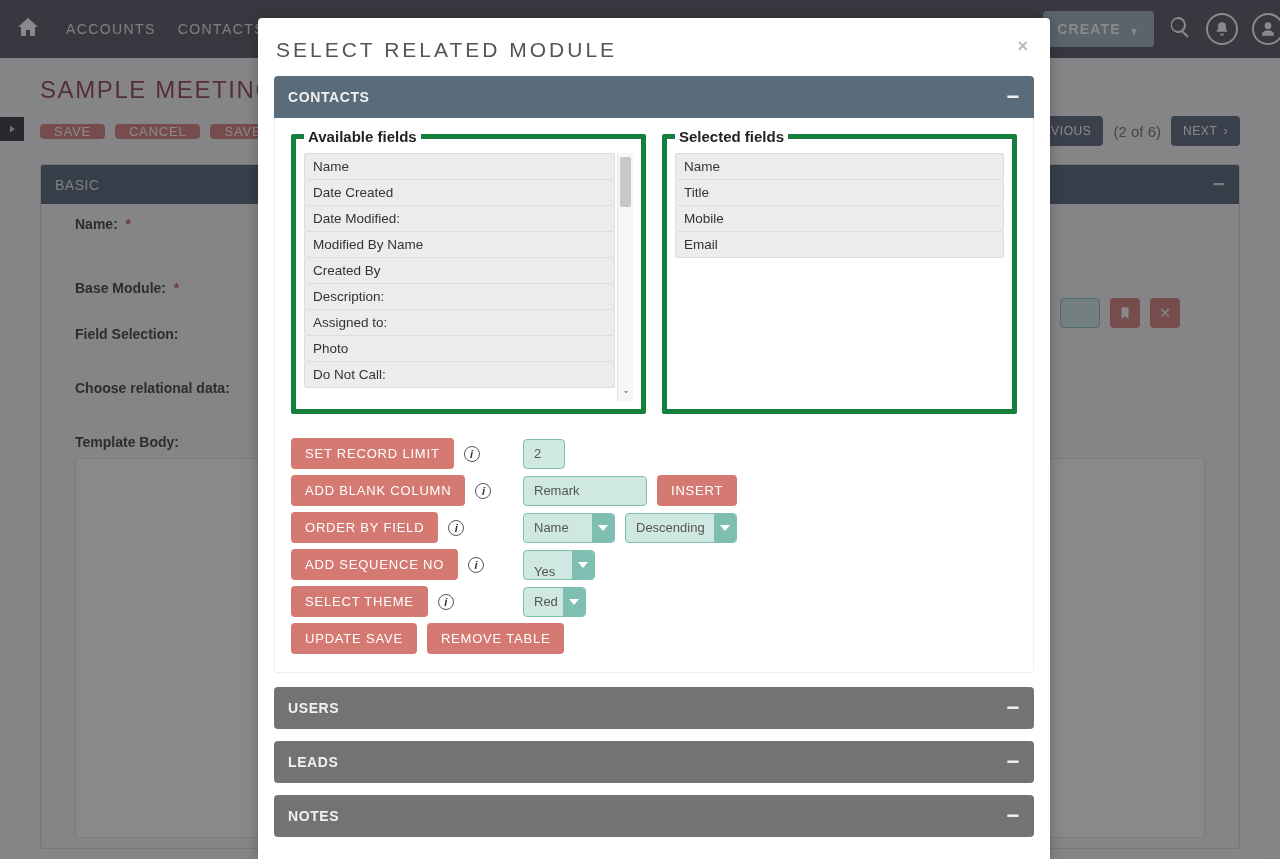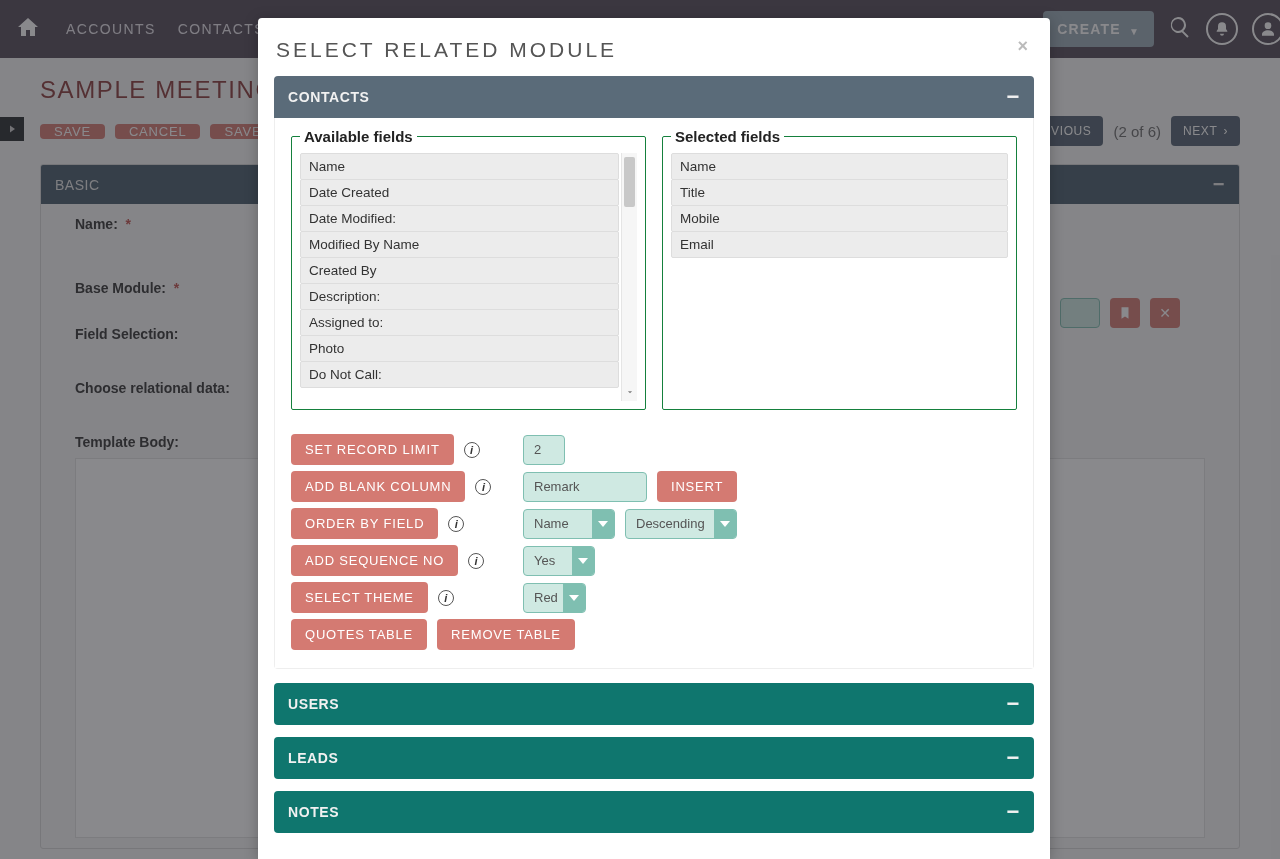--- a/index.html
+++ b/index.html
@@ -73,30 +73,30 @@
     box-shadow:0 2px 14px rgba(0,0,0,0.25); padding:18px 16px 0 16px;
     display:flex; flex-direction:column;
   }
   .modal-title { color:#555; font-size:21px; font-weight:300; letter-spacing:3px; margin:2px 0 14px 2px; }
   .modal-close { position:absolute; top:18px; right:22px; color:#bbb; font-size:18px; font-weight:600; user-select:none;}
 
   .acc {
     border-radius:4px; margin-bottom:6px; overflow:hidden;
   }
   .acc-hdr {
-    background:#0f766e; color:#f1f1f1; padding:8px 14px; font-size:14px; font-weight:600; letter-spacing:0.6px;
+    background:#737373; color:#f1f1f1; padding:8px 14px; font-size:14px; font-weight:600; letter-spacing:0.6px;
     display:flex; align-items:center; justify-content:space-between;
   }
   .acc-hdr.opened { background:#5a6b79; }
   .acc-hdr .minus { font-size:22px; font-weight:700; color:#f1f1f1; }
   .acc-body { background:#fff; border:1px solid #eee; border-top:none; padding:10px 16px 18px 16px; }
 
   .fieldsets { display:flex; gap:16px; margin-bottom:24px; }
   fieldset.flds {
-    border:1px solid #15803d; border-radius:2px; flex:1; padding:8px 8px 8px 8px; min-height:276px;
+    border:5px solid #15803d; border-radius:2px; flex:1; padding:8px 8px 8px 8px; min-height:276px;
     position:relative;
   }
   fieldset.flds legend { font-weight:700; font-size:15px; color:#222; padding:0 4px; }
   .avail-wrap { height:248px; overflow:hidden; position:relative; }
   .avail-list { position:absolute; top:0; left:0; right:18px; }
   .fakescroll { position:absolute; top:0; right:0; width:16px; height:100%; background:#f6f6f6; border-left:1px solid #e5e5e5; }
   .fakescroll .thumb { position:absolute; top:4px; left:2px; width:11px; height:50px; background:#c8c8c8; border-radius:2px; }
   .fakescroll .arrow { position:absolute; left:0; right:0; height:18px; display:flex; align-items:center; justify-content:center; }
   .fakescroll .arrow.bottom { bottom:0; }
   .fakescroll .arrow svg { width:10px; height:10px; fill:#7a7a7a; }
@@ -310,37 +310,37 @@
           <div class="sel" style="width:112px;display:flex;align-items:center">
             <span>Descending</span>
               <span class="caret"></span>
           </div>
         </div>
         <div class="opt-row">
           <div class="opt-spacer">
             <button class="lblbtn">ADD SEQUENCE NO</button>
             <span class="info">i</span>
           </div>
-          <div class="sel" style="width:72px;display:flex;align-items:center">
+          <div class="sel" style="width:72px;display:flex;align-items:flex-end">
             <span>Yes</span>
               <span class="caret"></span>
           </div>
         </div>
         <div class="opt-row">
           <div class="opt-spacer">
             <button class="lblbtn">SELECT THEME</button>
             <span class="info">i</span>
           </div>
           <div class="sel" style="width:63px;display:flex;align-items:center">
             <span>Red</span>
               <span class="caret"></span>
           </div>
         </div>
         <div class="opt-row">
-          <button class="lblbtn">QUOTES TABLE</button>
+          <button class="lblbtn">UPDATE SAVE</button>
           <button class="lblbtn">REMOVE TABLE</button>
         </div>
       </div>
     </div>
   </div>
 
   <div class="bottom-accs" id="collapsed-accs">
       <div class="acc">
         <div class="acc-hdr">
           <span>USERS</span>

